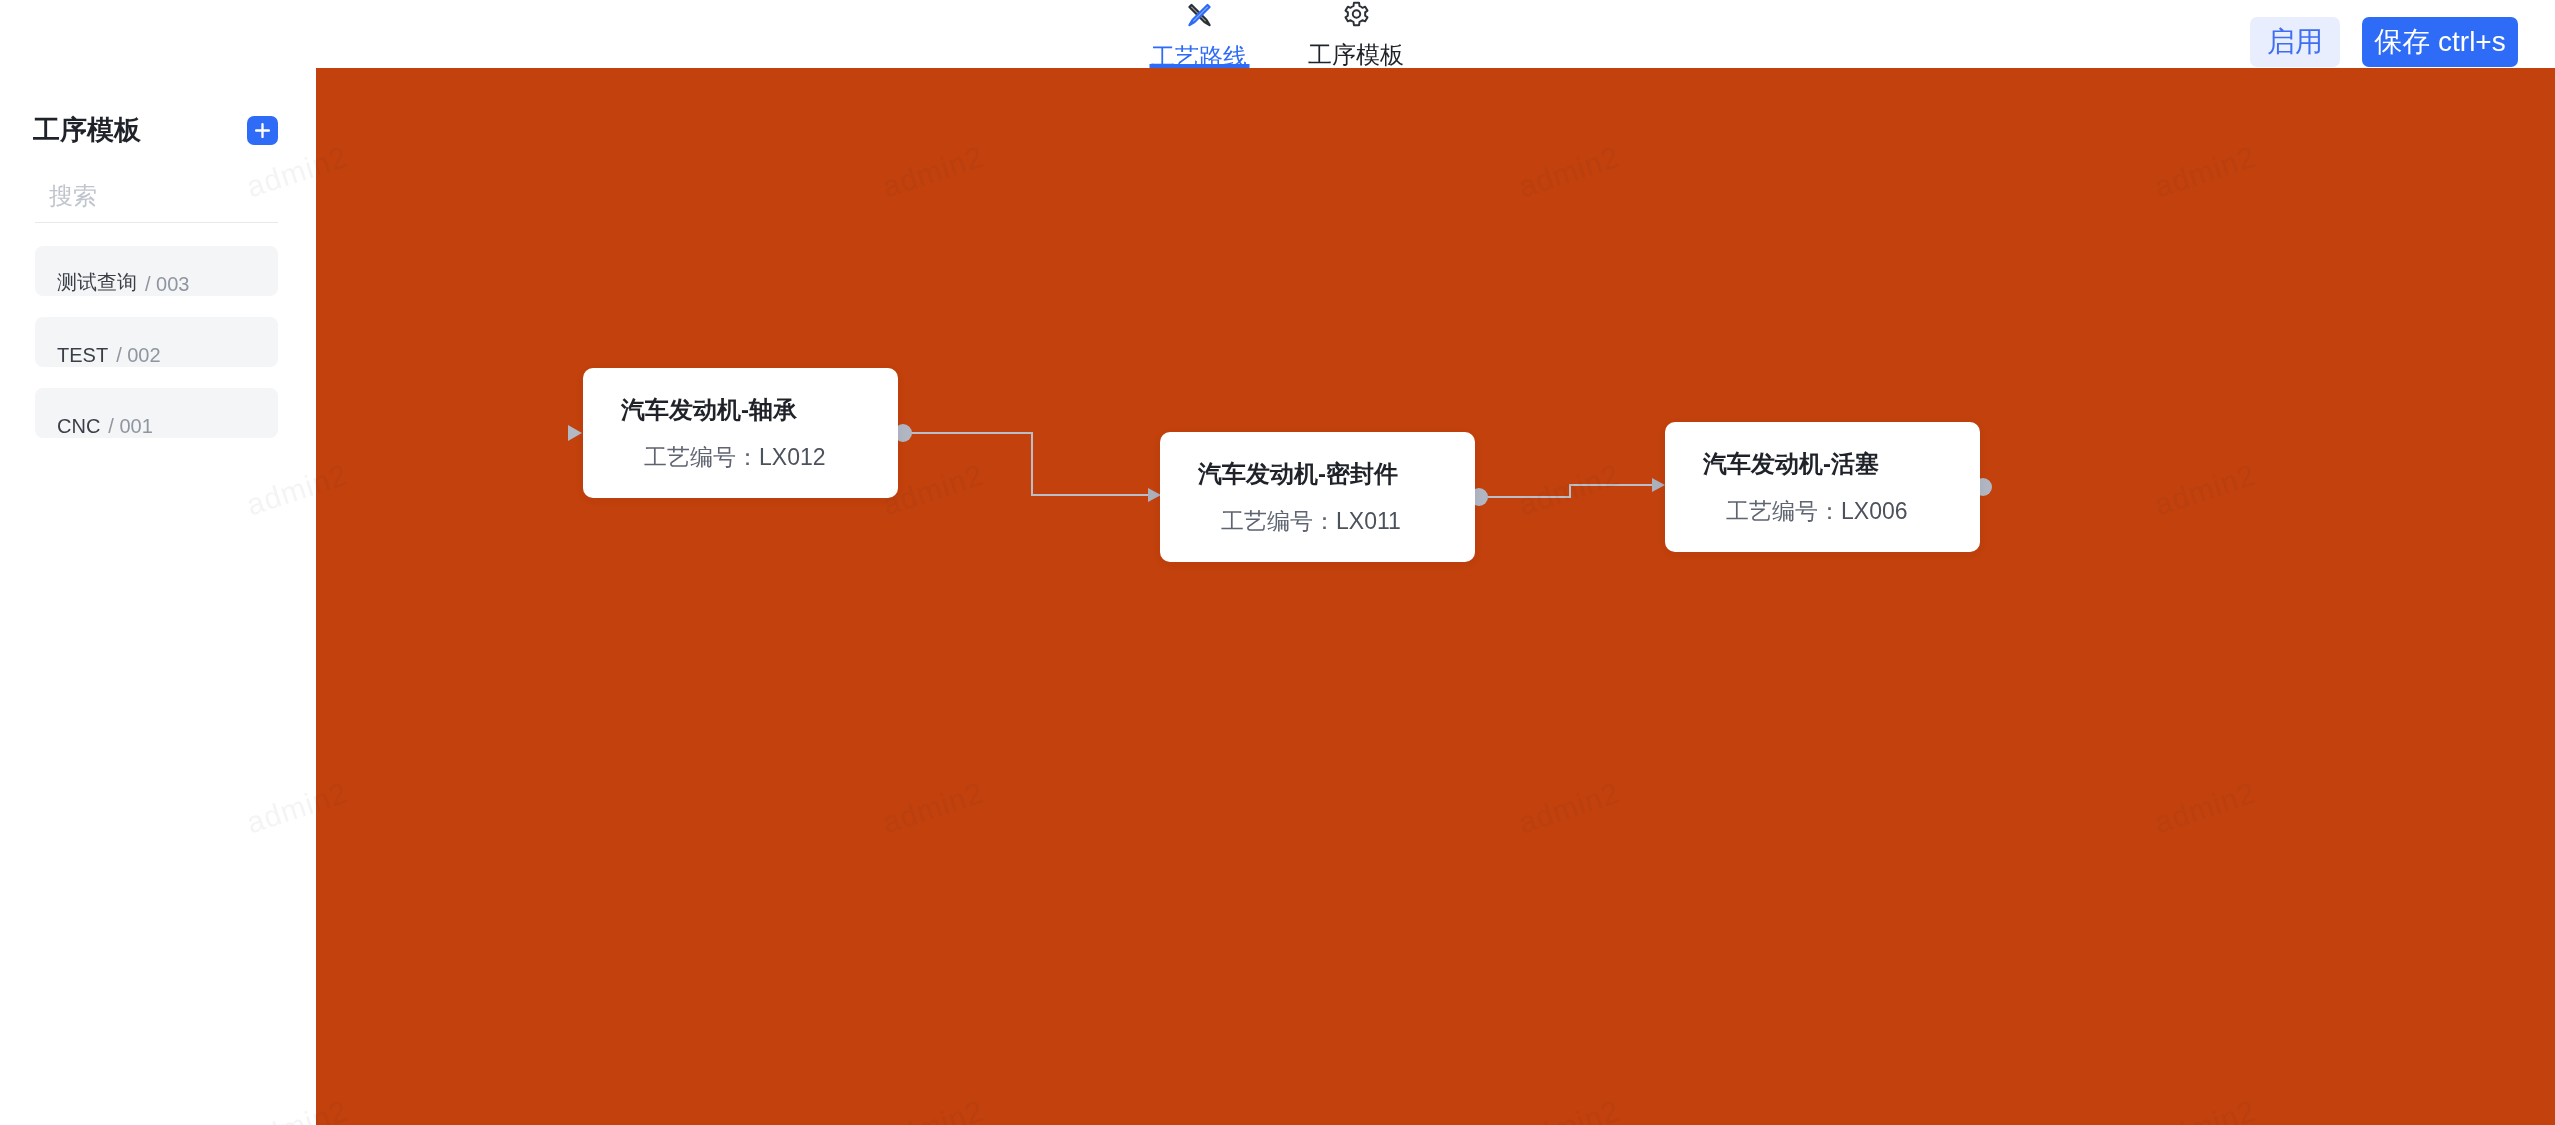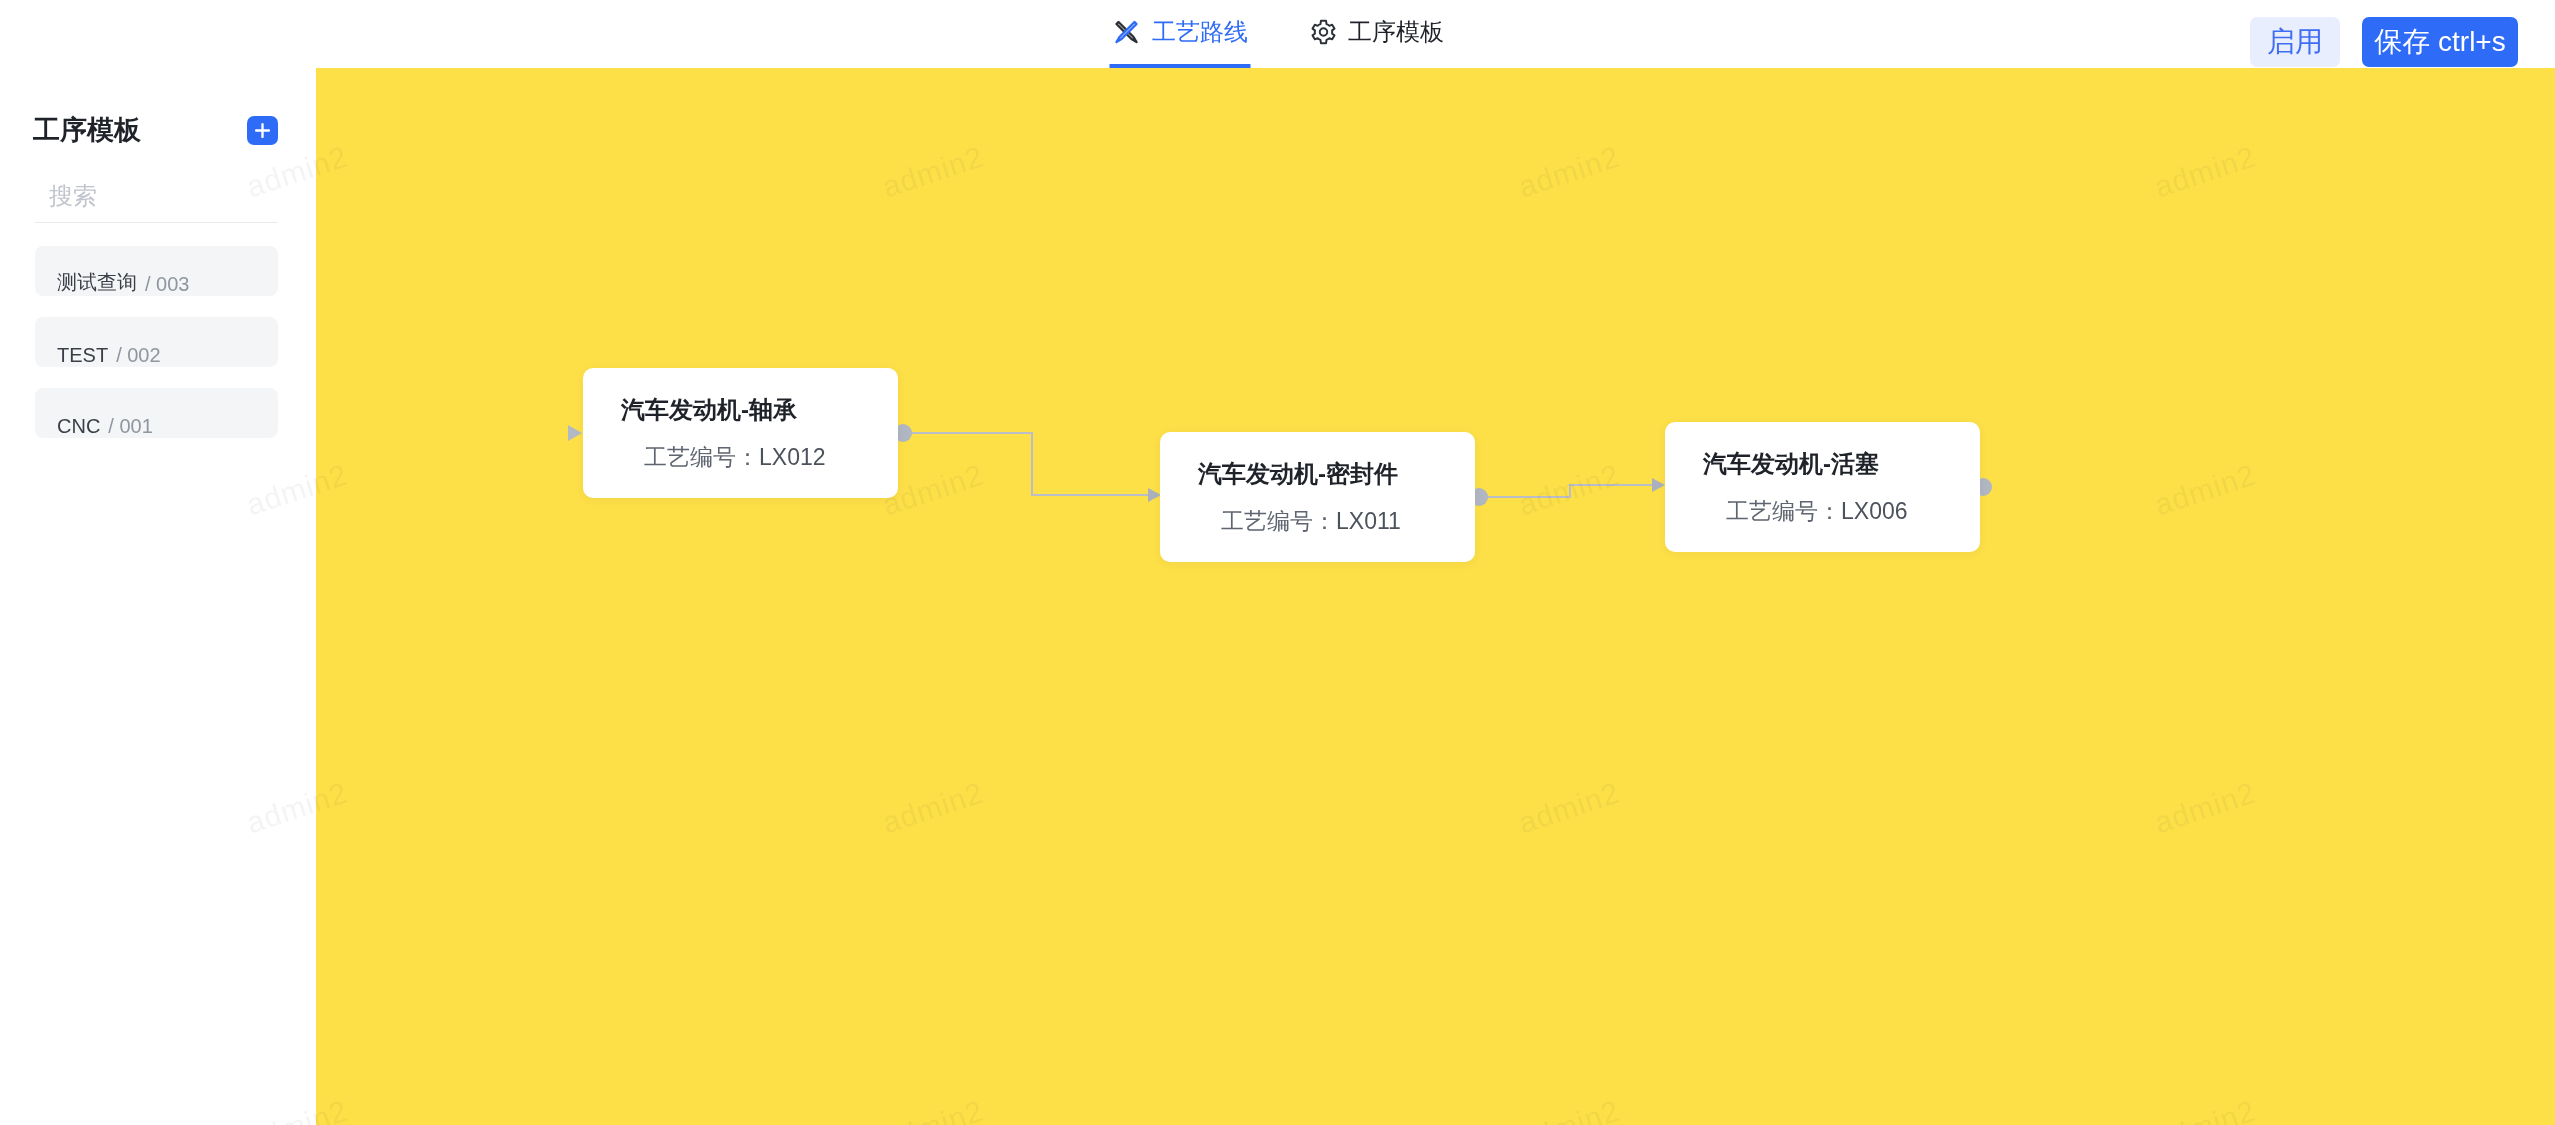--- a/index.html
+++ b/index.html
@@ -7,21 +7,21 @@
   body { font-family:"Liberation Sans","DejaVu Sans",sans-serif; background:#fff; position:relative; }
   :root { --accent:#2e6bf6; --ink:#1f2329; --gray:#646a73; }
 
   
   .header { position:absolute; left:0; top:0; width:2555px; height:68px; background:#fff; z-index:10; }
   .title-input { position:absolute; left:33px; top:12px; width:320px; height:45px;
     background:#f5f5f7; border:none; border-radius:5px; padding:0 20px;
     font-size:24px; color:#333840; font-family:inherit; outline:none; }
   .tabs { position:absolute; left:50%; transform:translateX(-50%); top:0; height:68px; display:flex; gap:57px; }
   .tab { display:flex; align-items:center; gap:11px; height:68px; font-size:24px; color:var(--ink);
-    cursor:pointer; border-bottom:4px solid transparent; padding:0 2px; }
+    cursor:pointer; border-bottom:4px solid transparent; padding:0 2px;flex-direction:column; }
   .tab.active { color:var(--accent); border-bottom-color:var(--accent); }
   .tab svg { display:block; }
   .hdr-buttons { position:absolute; right:37px; top:17px; display:flex; gap:22px; }
   .btn { height:50px; border:none; border-radius:7px; font-size:28px; font-family:inherit; cursor:pointer; }
   .btn-enable { width:90px; background:#e8eefd; color:#3f6ef2; }
   .btn-save { width:156px; background:var(--accent); color:#fff; }
 
   
   .sidebar { position:absolute; left:0; top:68px; width:316px; bottom:0; background:#fff; z-index:5; }
   .sb-head { display:flex; align-items:center; justify-content:space-between; margin:44px 38px 0 33px; }
@@ -32,21 +32,21 @@
     border-bottom:1px solid #e7e9ed; padding-bottom:12px; }
   .search-input { border:none; outline:none; flex:1; font-size:24px; color:#333; font-family:inherit; background:transparent; }
   .search-input::placeholder { color:#c0c4cc; }
   .sb-list { margin:23px 38px 0 35px; }
   .sb-item { height:50px; background:#f4f5f7; border-radius:8px; display:flex; align-items:flex-end;
     padding:0 22px; margin-bottom:21px; font-size:20px; cursor:pointer; }
   .sb-item .nm { color:#3a3f47; }
   .sb-item .cd { color:#8f96a0; margin-left:8px; }
 
   
-  .canvas { position:absolute; left:316px; top:68px; right:0; bottom:0; background:#fde047; overflow:hidden; }
+  .canvas { position:absolute; left:316px; top:68px; right:0; bottom:0; background:#c2410c; overflow:hidden; }
   .edges { position:absolute; left:0; top:0; width:100%; height:100%; }
   .node { position:absolute; width:315px; height:130px; background:#fff; border-radius:10px;
     box-shadow:0 2px 10px rgba(30,40,60,0.06); padding:0 30px 0 38px;
     display:flex; flex-direction:column; justify-content:center; gap:16px; cursor:pointer; }
   .node-title { font-size:24px; font-weight:bold; color:var(--ink); white-space:nowrap; }
   .node-sub { font-size:23px; color:#5f6570; white-space:nowrap;margin-left:23px; }
   .node-sub .code { color:#4c525c; }
 
   
   .wm-layer { position:absolute; left:0; top:0; width:100%; height:100%; pointer-events:none; z-index:50; }

